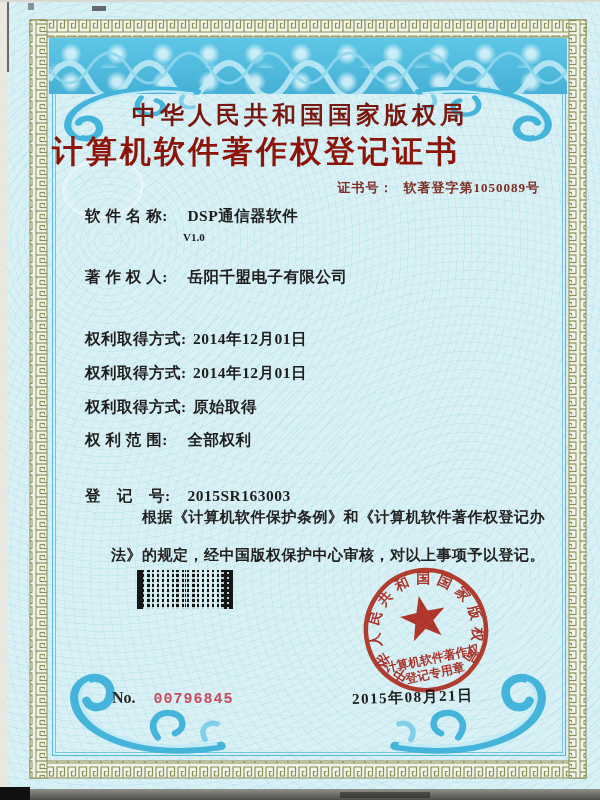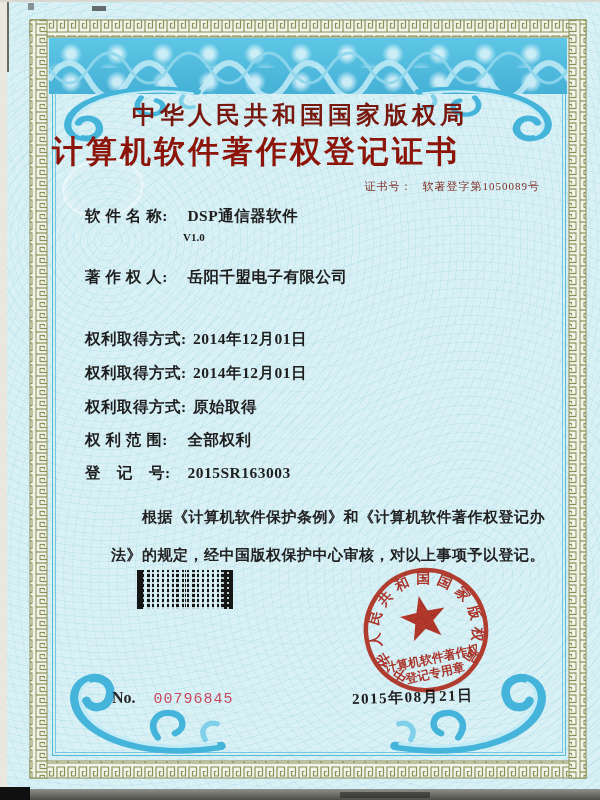--- a/index.html
+++ b/index.html
@@ -45,21 +45,21 @@
   
   .watermark { position:absolute; left:62px; top:158px; width:82px; height:60px;
     border:2px solid rgba(255,255,255,.5); border-radius:50%;
     box-shadow:0 0 10px rgba(255,255,255,.45) inset; transform:rotate(-8deg); }
 
   
   .title1 { position:absolute; left:0; top:99px; width:600px; text-align:center;
     font-size:24px; font-weight:bold; letter-spacing:4px; color:#78180e; }
   .title2 { position:absolute; left:0; top:131px; width:512px; text-align:center;
     font-size:31px; font-weight:bold; letter-spacing:3px; color:#8c1408; }
-  .certno { position:absolute; top:179px; right:60px; font-size:11px; font-weight:normal;
+  .certno { position:absolute; top:179px; right:60px; font-size:13px; font-weight:bold;
     color:#7e2c22; letter-spacing:1px; }
   .certno .gap { display:inline-block; width:10px; }
 
   .row { position:absolute; left:85px; font-size:15.5px; font-weight:bold;
     color:#1e1e1e; letter-spacing:.5px; white-space:nowrap; }
   .row .lab { display:inline-block; min-width:96px; }
   .row .val { margin-left:2px; }
   .val2 { position:absolute; left:183px; font-size:11px; font-weight:bold; color:#1e1e1e; }
 
   .statement { position:absolute; left:85px; top:498px; width:460px; font-size:15px;
@@ -76,21 +76,21 @@
     background:linear-gradient(90deg,#161616 0 3px, rgba(0,0,0,0) 3px 5px, #161616 5px 9px); }
 
   .seal-date { position:absolute; left:352px; top:688px; font-size:15px; font-weight:bold;
     color:#1d1d1d; letter-spacing:1.5px; transform:rotate(-2deg); }
   .seal-svg { position:absolute; left:347px; top:555px; width:160px; height:160px;
     mix-blend-mode:multiply; opacity:.93; }
 
   .serial { position:absolute; left:112px; top:689px; font-size:16px; }
   .serial .prefix { font-weight:bold; color:#262626; margin-right:18px; }
   .serial .number { font-family:"Liberation Mono","DejaVu Sans Mono",monospace;
-    font-weight:normal; font-size:15px; color:#c84a5e; letter-spacing:1px; }
+    font-weight:bold; font-size:15px; color:#c84a5e; letter-spacing:1px; }
 </style>
 </head>
 <body>
 
 <div class="page">
 
   <div class="edge-left"></div>
   <div class="edge-left-line"></div>
   <div class="edge-top"></div>
   <div class="speck-1"></div>
@@ -166,21 +166,21 @@
   <div class="row" style="top:397px">
     <span class="lab">权利取得方式:</span>
     <span class="val">原始取得</span>
   </div>
 
   <div class="row" style="top:430px">
     <span class="lab">权 利 范 围:</span>
     <span class="val">全部权利</span>
   </div>
 
-  <div class="row" style="top:463px">
+  <div class="row" style="top:486px">
     <span class="lab">登　记　号:</span>
     <span class="val">2015SR163003</span>
   </div>
 
   <div class="statement">根据《计算机软件保护条例》和《计算机软件著作权登记办法》的规定，经中国版权保护中心审核，对以上事项予以登记。</div>
 
   <div class="barcode"></div>
 
   <div class="seal-date">2015年08月21日</div>
 

